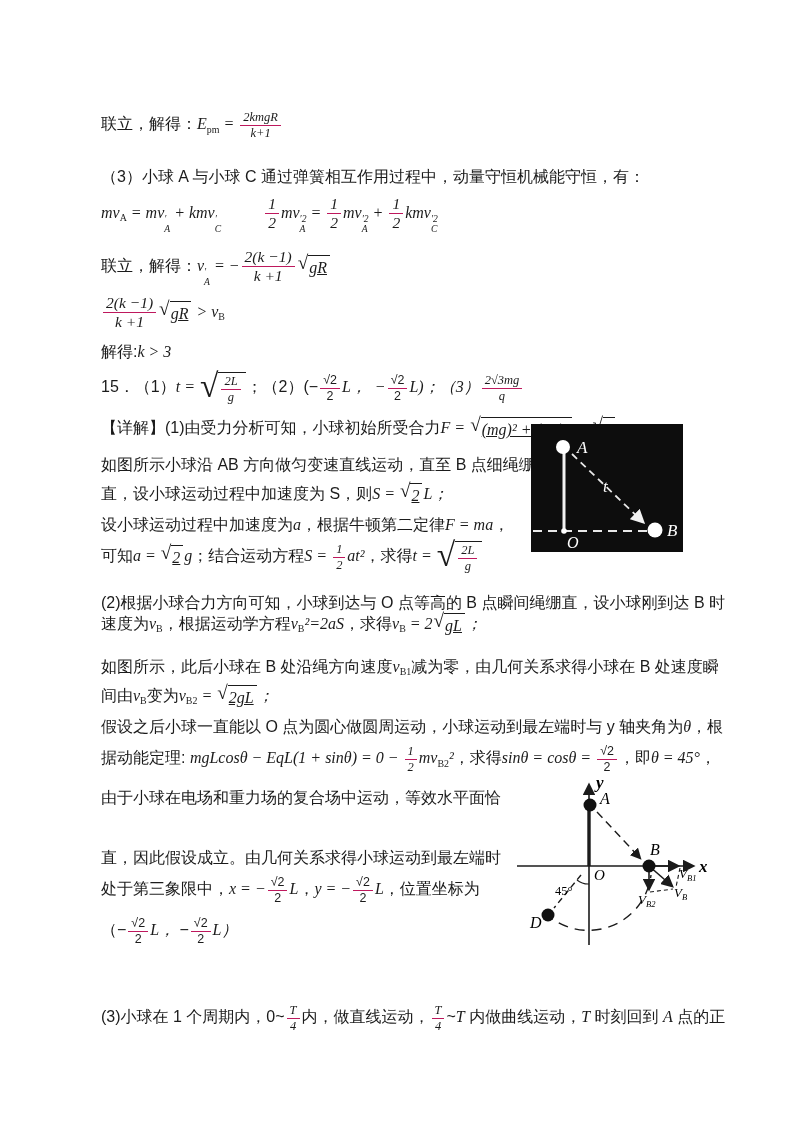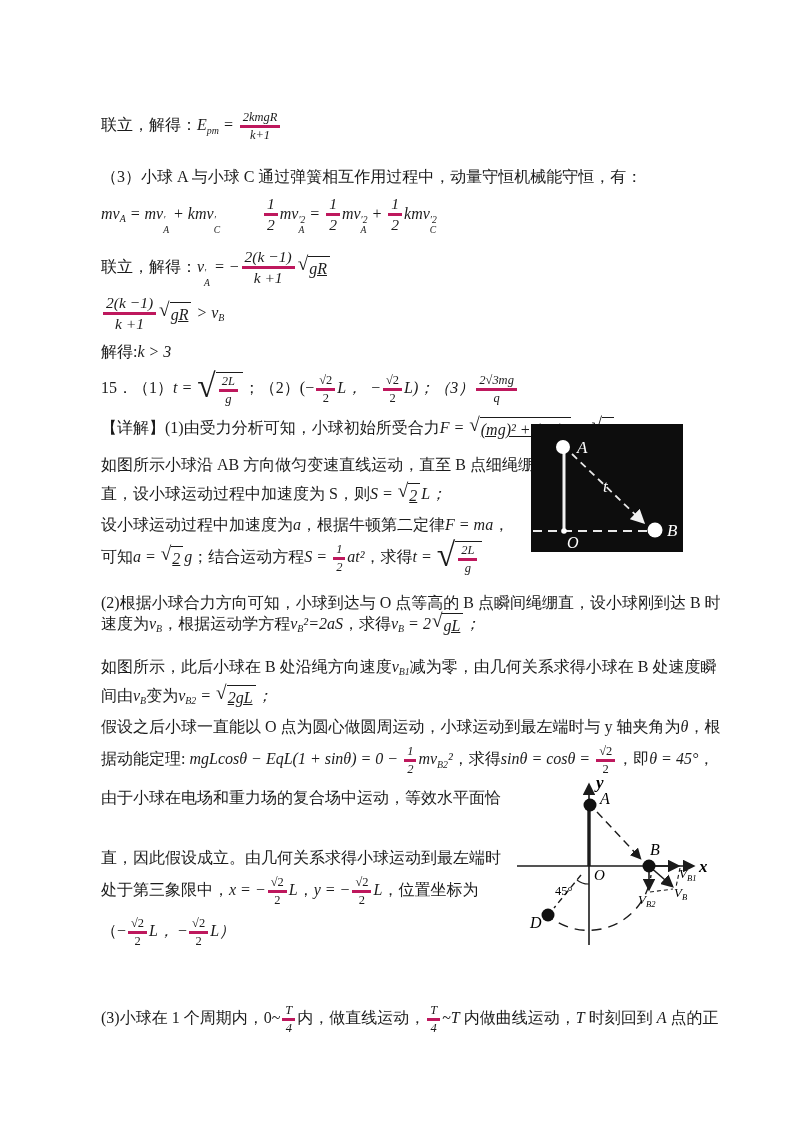--- a/index.html
+++ b/index.html
@@ -1,25 +1,25 @@
 <!DOCTYPE html>
 <html><head>
 <meta charset="utf-8">
 <style>
   html,body{margin:0;padding:0;background:#888;}
   #page{position:relative;width:800px;height:1130px;background:#ffffff;margin:0 auto;
         font-family:"Liberation Serif","DejaVu Serif",serif;color:#1b1b1b;font-size:16px;overflow:hidden;}
   .ln{position:absolute;left:85px;white-space:pre;line-height:1.35;}
-  .cj{font-family:Liberation Serif, serif;font-style:normal;}
+  .cj{font-family:Liberation Sans, sans-serif;font-style:normal;}
   .mt{font-family:"Liberation Serif","DejaVu Serif",serif;font-style:italic;}
-  .sb{font-size:0.62em;font-style:italic;vertical-align:-0.35em;}
+  .sb{font-size:0.62em;vertical-align:-0.35em;}
   .ss{display:inline-flex;flex-direction:column;vertical-align:-0.5em;font-size:0.6em;line-height:1.05;font-style:italic;text-align:left;}
   .fr{display:inline-flex;flex-direction:column;vertical-align:middle;text-align:center;font-size:0.78em;line-height:1.2;margin:0 2px;}
   .fr.big{font-size:0.97em;}
-  .fr .fn{border-bottom:3px solid #be185d;padding:0 3px;}
+  .fr .fn{border-bottom:1px solid #be185d;padding:0 3px;}
   .fr .fd{padding:0 3px;}
   .sq{display:inline-flex;align-items:flex-start;vertical-align:middle;margin:0 1px;}
   .rs{line-height:0.85;font-size:1.2em;font-style:normal;}
   .rs.tall{font-size:2.1em;line-height:0.82;}
   .rb{border-top:1.4px solid #1b1b1b;padding:1px 3px 0 1px;display:inline-block;text-decoration:underline;}
   .gap{display:inline-block;width:42px;}
   .dg{position:absolute;}
   svg text{font-family:"Liberation Serif","DejaVu Serif",serif;}
 </style>
 </head>

